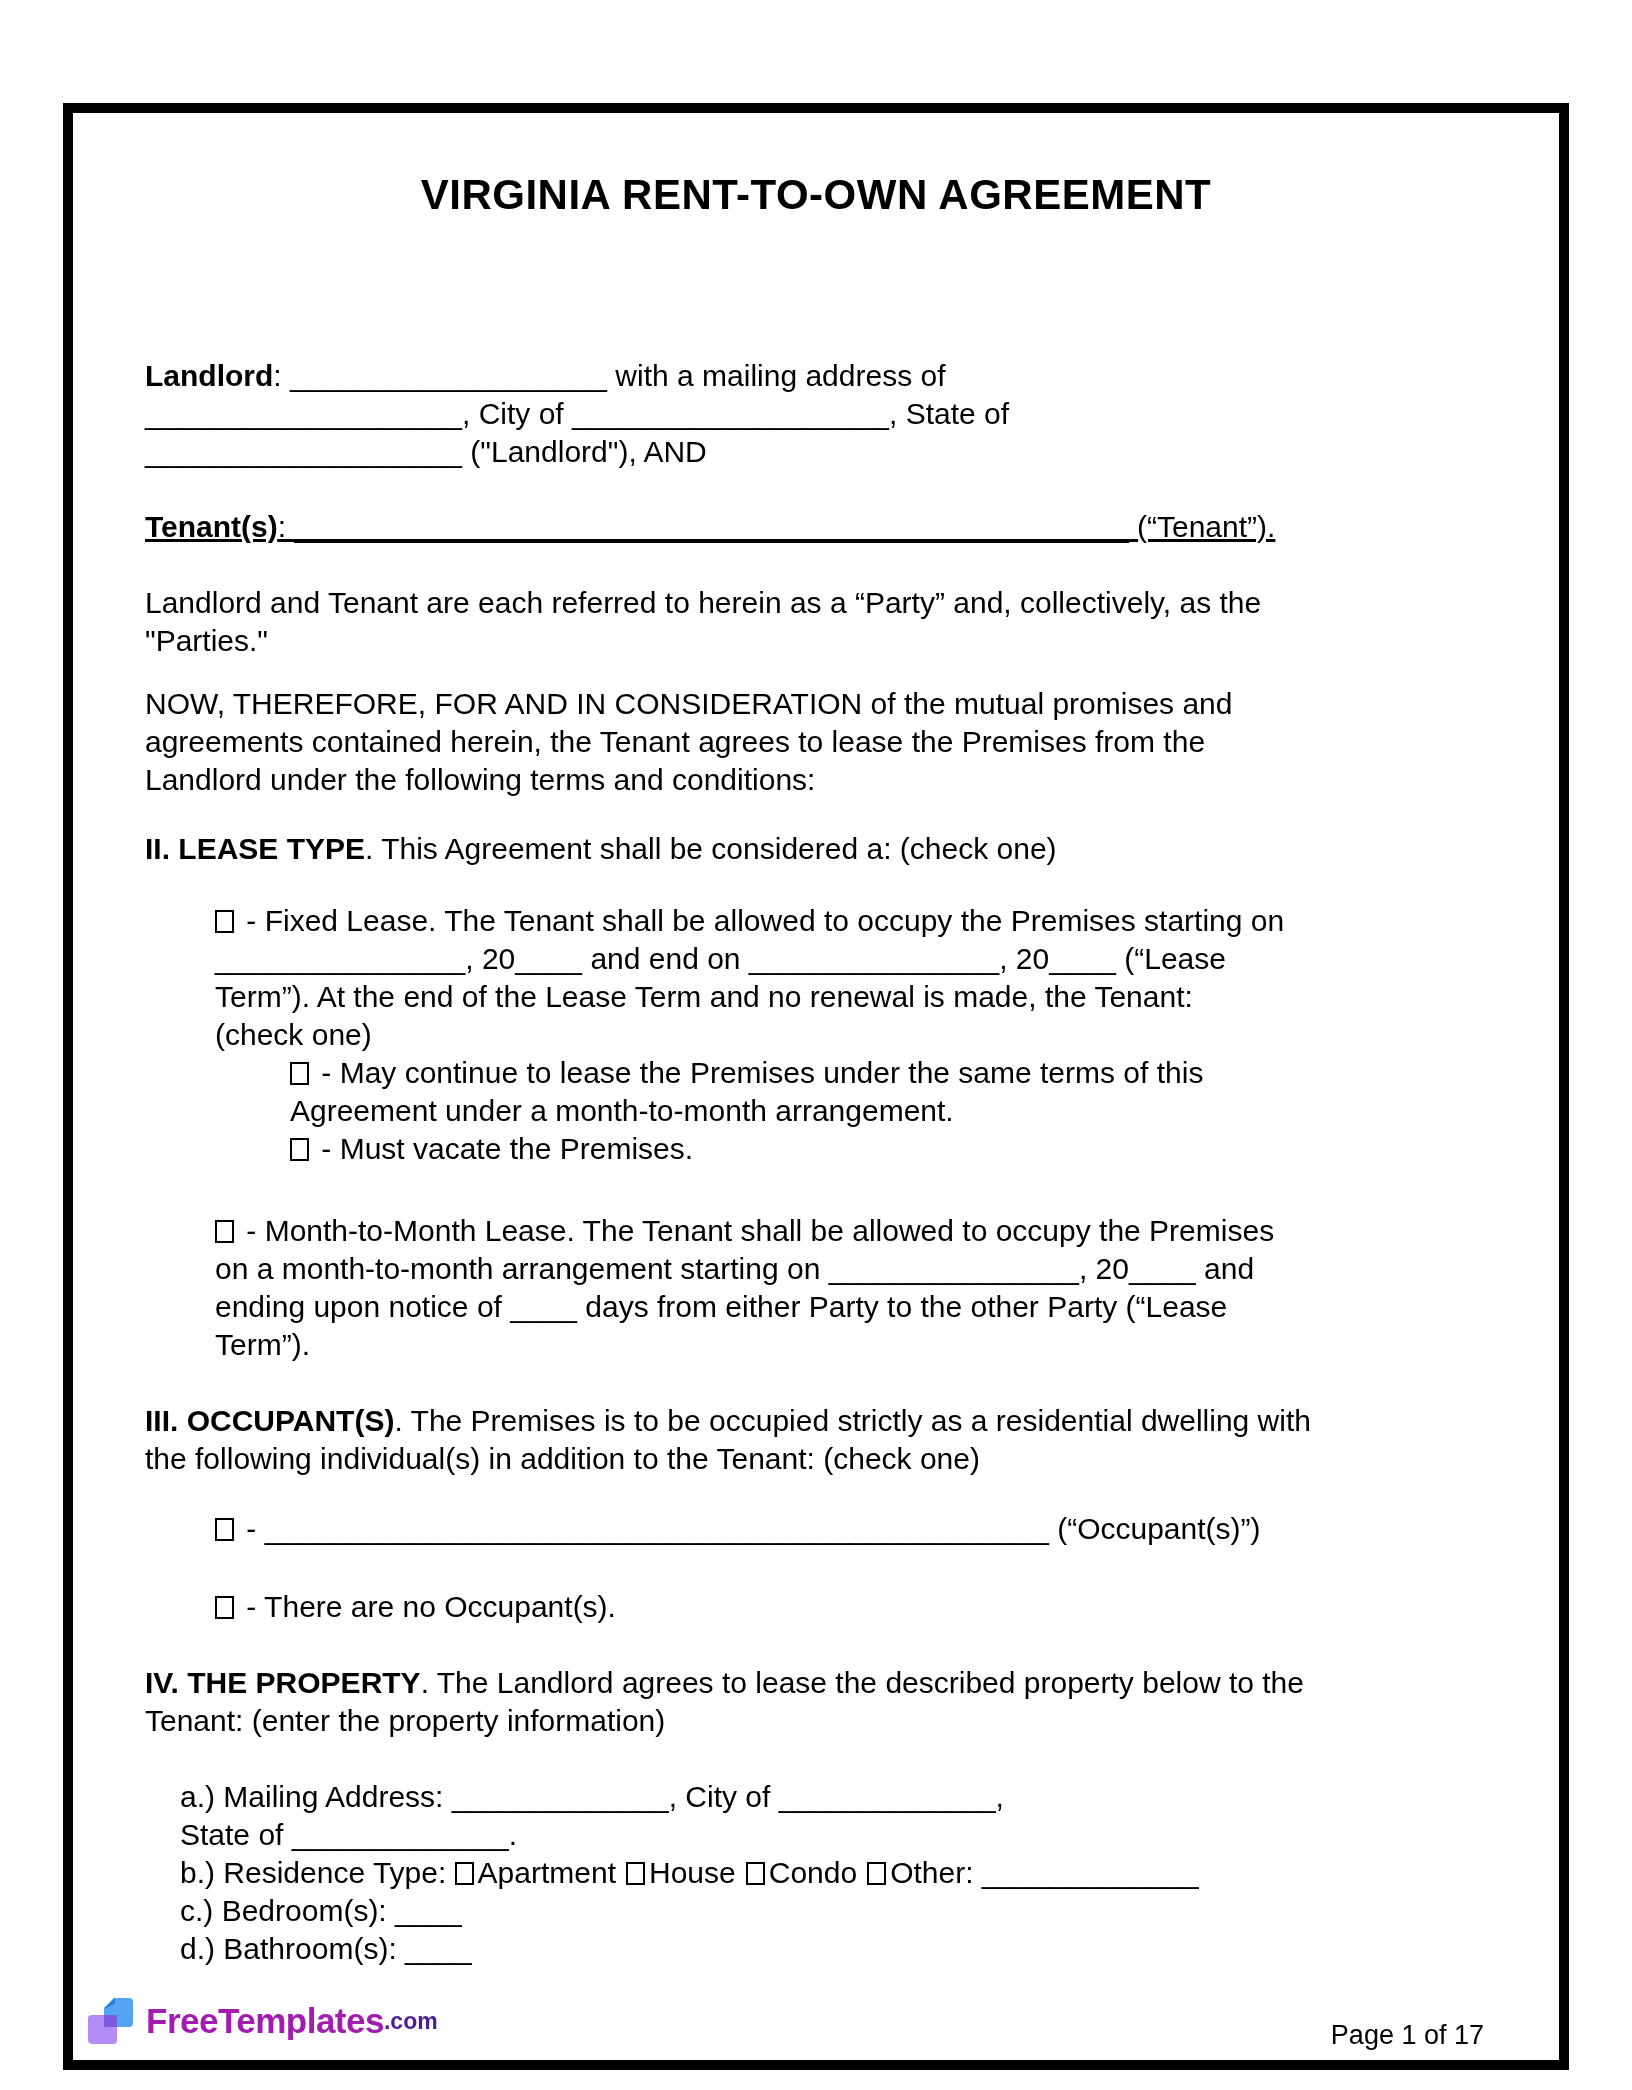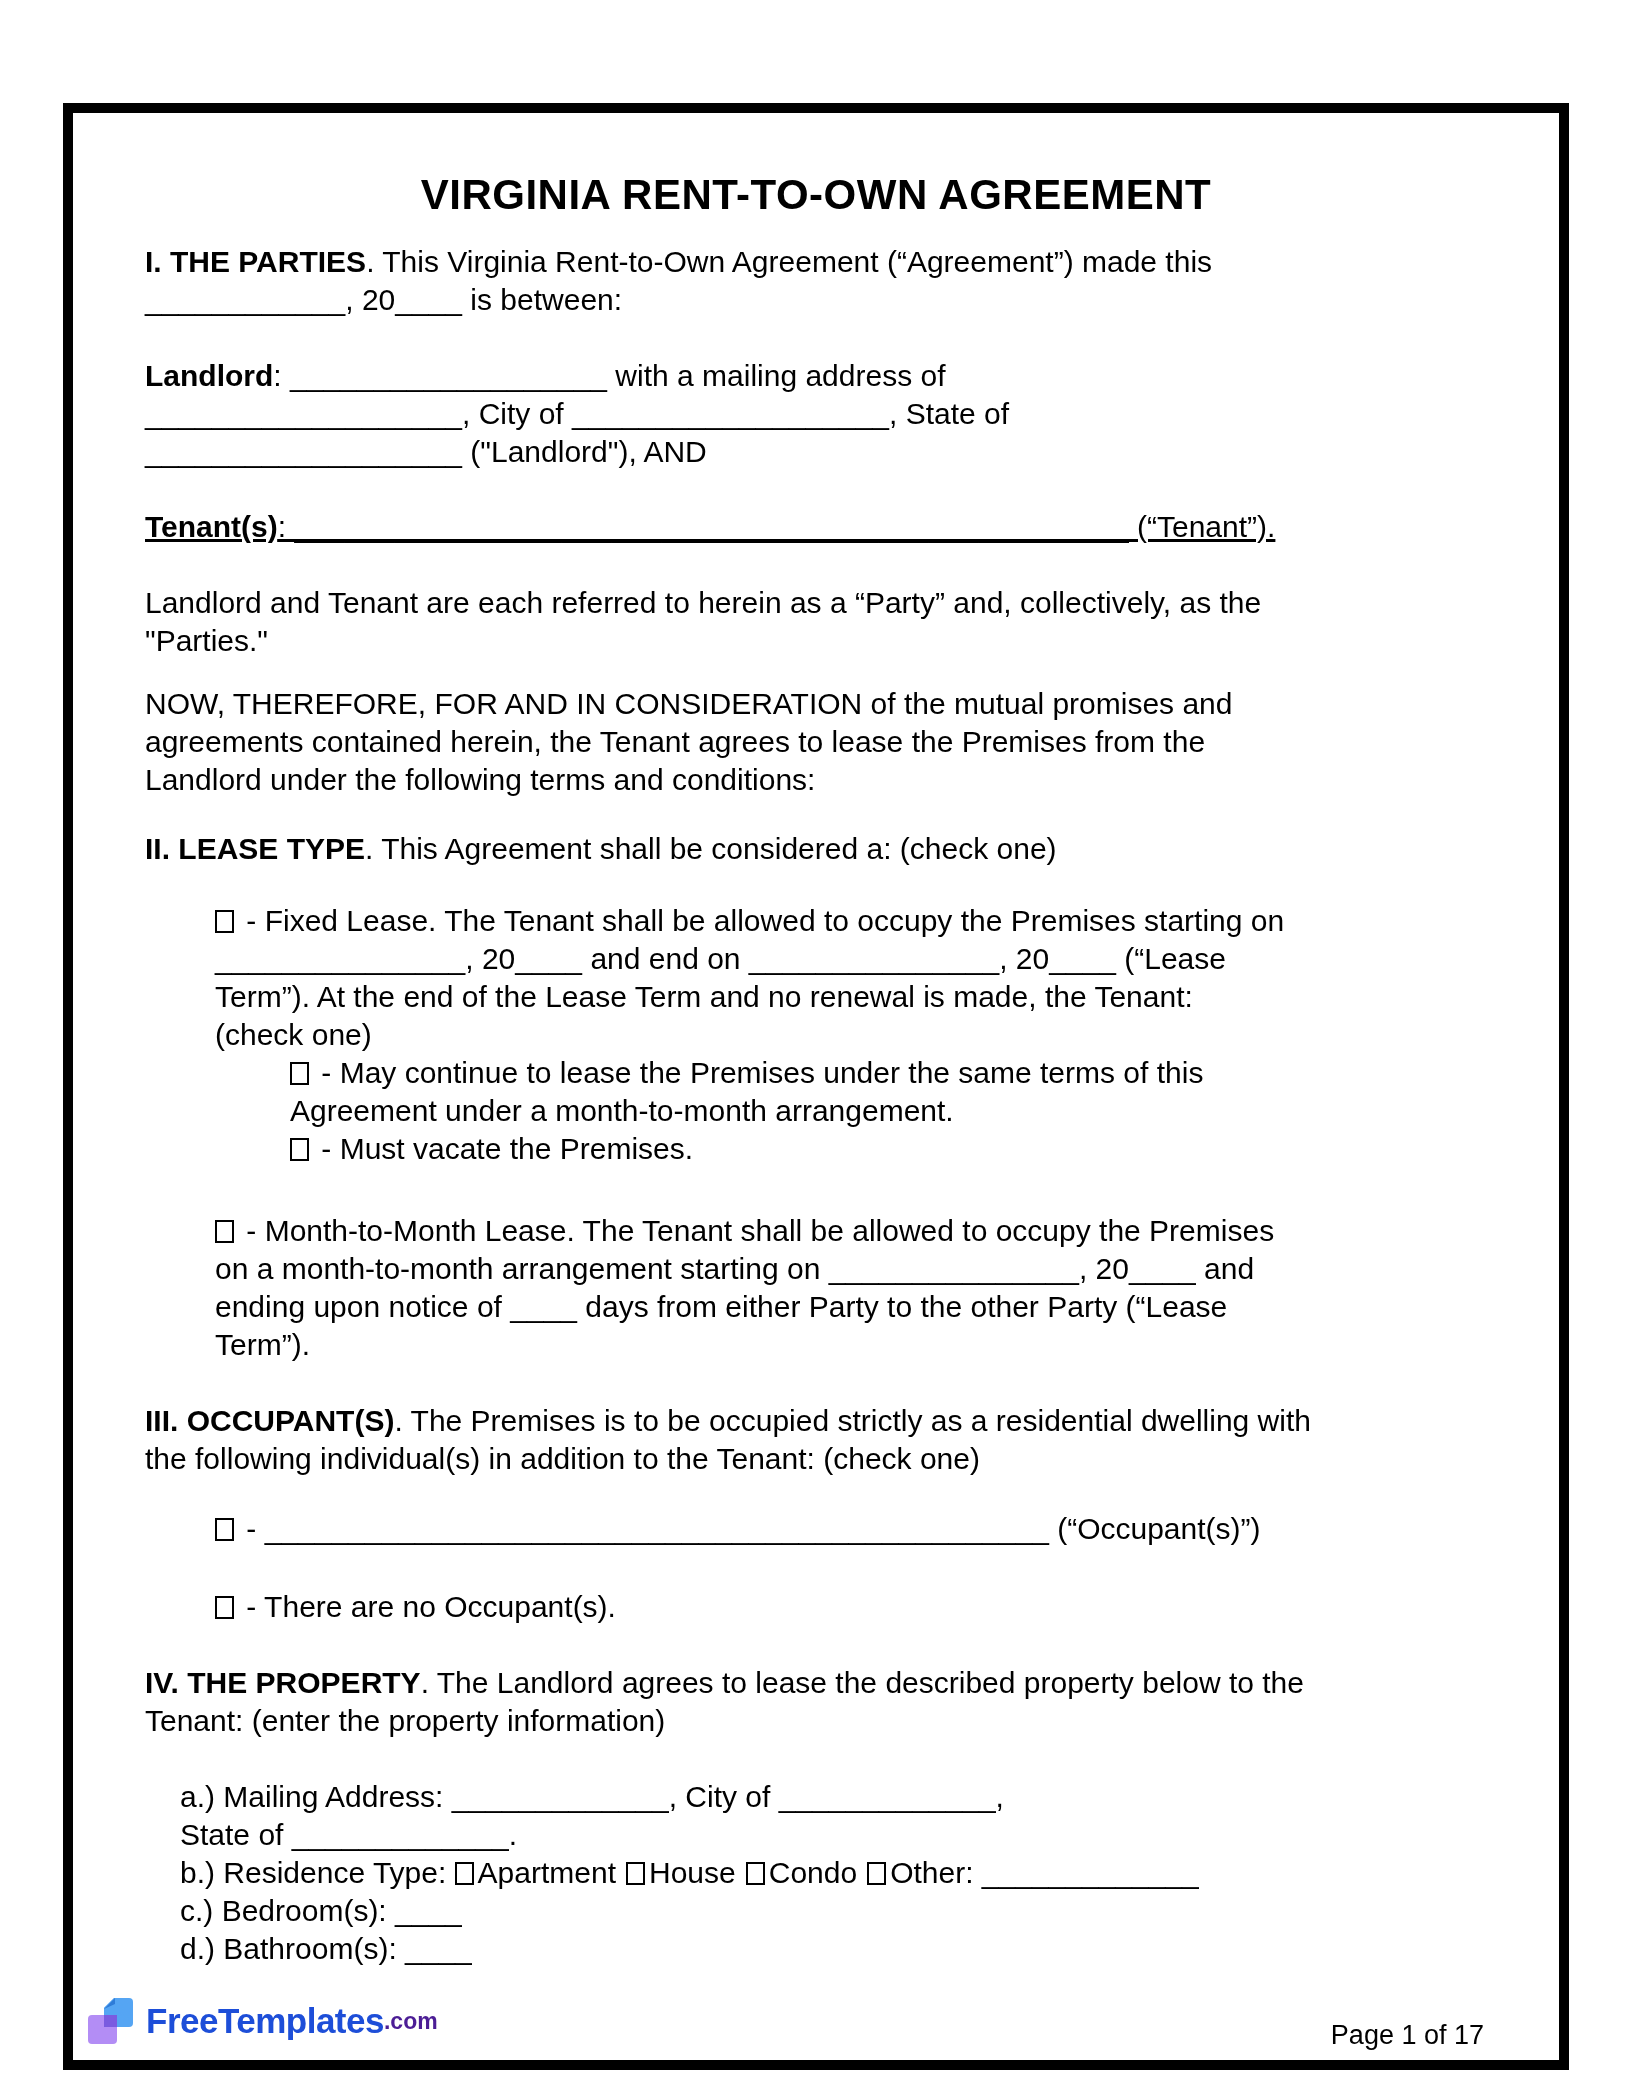--- a/index.html
+++ b/index.html
@@ -81,22 +81,20 @@
   }
 </style>
 </head>
 <body>
 
 <div class="page">
   <div class="frame"></div>
 
   <div class="blk title">VIRGINIA RENT-TO-OWN AGREEMENT</div>
 
-  <div class="blk" style="top:203px;"><span class="lead">I. THE PARTIES</span><span>. This Virginia Rent-to-Own Agreement (“Agreement”) made this
-____________, 20____ is between:</span></div>
 
   <div class="blk" style="top:317px;"><span class="lead">Landlord</span><span>: ___________________ with a mailing address of
 ___________________, City of ___________________, State of
 ___________________ ("Landlord"), AND</span></div>
 
   <div class="blk" style="top:468px;text-decoration:underline;"><span class="lead">Tenant(s)</span><span>: __________________________________________________ (“Tenant”).</span></div>
 
   <div class="blk" style="top:544px;">Landlord and Tenant are each referred to herein as a “Party” and, collectively, as the
 "Parties."</div>
 
@@ -140,18 +138,18 @@
 
   <div class="blk indent3" style="top:1890px;">d.) Bathroom(s): ____</div>
 
   <div class="logo">
     <span class="logo-icon">
       <span class="li-blue" style="background: rgb(85, 165, 243);"></span>
       <span class="li-fold" style="background: rgb(47, 124, 216);"></span>
       <span class="li-purple" style="background: rgb(179, 141, 245);"></span>
       <span class="li-overlap" style="background: rgb(122, 91, 224);"></span>
     </span>
-    <span class="logo-text" style="color: #1d4ed8;">FreeTemplates</span>
+    <span class="logo-text" style="color: #a21caf;">FreeTemplates</span>
       <span class="logo-com" style="color: #4c1d95; text-align: right;">.com</span>
   </div>
 
   <div class="page-num">Page 1 of 17</div>
 </div>
 
 </body></html>

